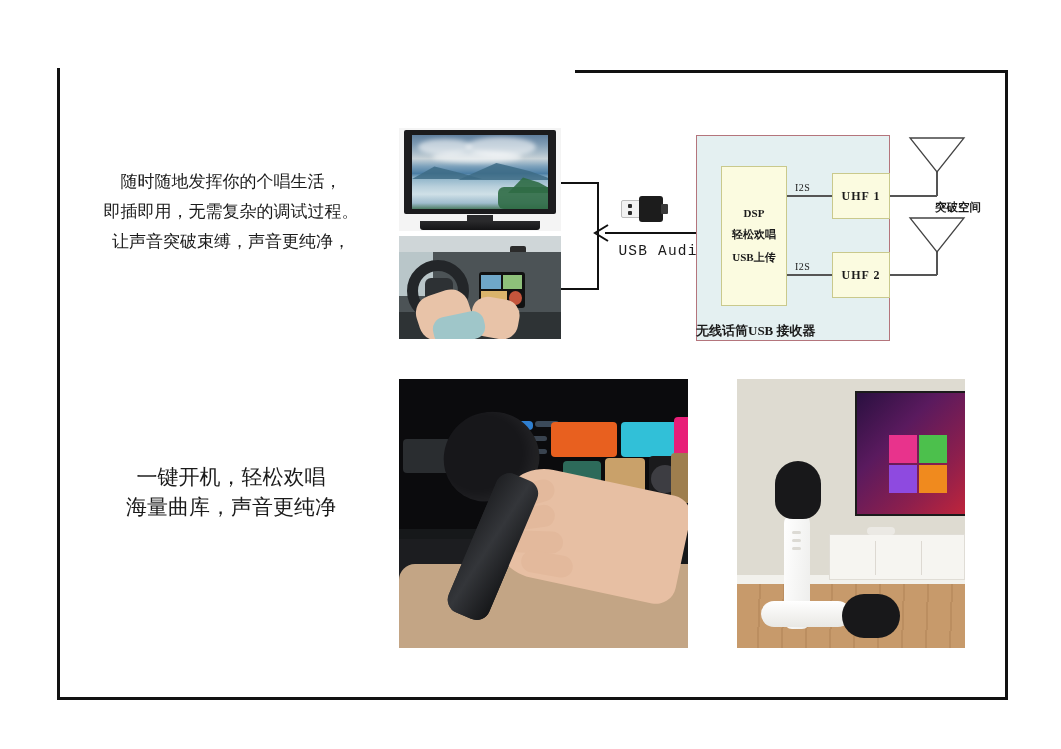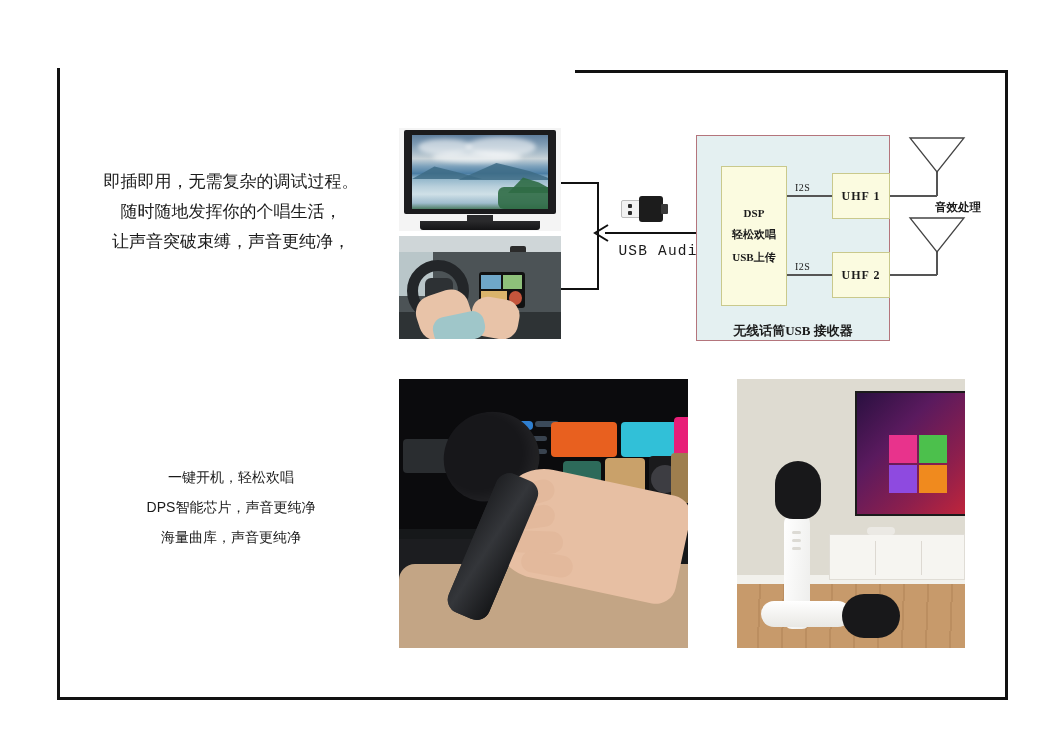--- a/index.html
+++ b/index.html
@@ -25,21 +25,21 @@
     font-family:"Liberation Sans","DejaVu Sans",sans-serif;
   }
 
   
   .copy {
     position:absolute; text-align:center; color:#1a1a1a;
     font-size:17px; line-height:30px; white-space:nowrap;
     font-family:"Liberation Sans","DejaVu Sans",sans-serif;
   }
   .copy-top { left:76px; top:167px; width:310px; }
-  .copy-bottom { left:76px; top:462px; width:310px; font-size:14px; line-height:30px;}
+  .copy-bottom { left:76px; top:462px; width:310px; font-size:21px; line-height:30px;}
 
   
   .tv-photo {
     position:absolute; left:399px; top:128px; width:162px; height:103px;
     background:#f4f4f4; overflow:hidden;
   }
   .tv-bezel {
     position:absolute; left:5px; top:2px; right:5px; height:84px;
     background:#1b1b1d; border-radius:2px; padding:3px;
   }
@@ -126,21 +126,21 @@
     font-family:"Liberation Mono","DejaVu Sans Mono",monospace;
     font-size:14.5px; color:#1a1a1a; letter-spacing:1.2px; text-align:center;
   }
 
   
   .recv {
     position:absolute; left:696px; top:135px; width:194px; height:206px;
     background:#e4f0f1; border:1.5px solid #b4757c;
   }
   .recv-label {
-    position:absolute; left:696px; top:322px; width:194px; text-align:center;
+    position:absolute; left:696px; top:322px; width:194px; text-align:left;
     font-size:13px; color:#1a1a1a; font-family:"Liberation Serif","DejaVu Serif",serif; font-weight:bold;
   }
   .blk {
     position:absolute; background:#fbfbe0; border:1.2px solid #c9c98c;
     display:flex; flex-direction:column; align-items:center; justify-content:center;
     font-family:"Liberation Serif","DejaVu Serif",serif; font-weight:bold; color:#1a1a1a;
   }
   .dsp { left:721px; top:166px; width:66px; height:140px; font-size:11px; gap:8px; }
   .dsp span { white-space:nowrap; }
   .uhf1 { left:832px; top:173px; width:58px; height:46px; font-size:12px; letter-spacing:1px; }
@@ -228,28 +228,27 @@
 
 <div id="page">
 
   <div class="frame-left"></div>
   <div class="frame-bottom"></div>
   <div class="frame-right"></div>
   <div class="frame-top"></div>
 
 
   <div class="copy copy-top">
+    <div>随时随地发挥你的个唱生活，</div>
     <div>即插即用，无需复杂的调试过程。</div>
-    <div>随时随地发挥你的个唱生活，</div>
     <div>让声音突破束缚，声音更纯净，</div>
   </div>
 
   <div class="copy copy-bottom">
     <div>一键开机，轻松欢唱</div>
-    <div>DPS智能芯片，声音更纯净</div>
     <div>海量曲库，声音更纯净</div>
   </div>
 
   <div class="tv-photo">
     <div class="tv-bezel">
       <div class="tv-screen">
         <div class="tv-cloud" style="left:6px;top:4px;width:54px;height:16px;"></div>
         <div class="tv-cloud" style="left:54px;top:2px;width:70px;height:20px;"></div>
         <div class="tv-cloud" style="left:20px;top:16px;width:90px;height:12px;"></div>
         <div class="tv-mtn" style="left:0;top:30px;width:70px;height:14px;clip-path:polygon(0 100%,32% 10%,68% 55%,100% 100%);"></div>
@@ -320,21 +319,21 @@
   <svg class="antenna-svg" style="left:908px;top:136px;" width="58" height="38" viewBox="0 0 58 38">
     <polygon points="2,2 56,2 29,36" fill="#ffffff" stroke="#444" stroke-width="1.3"></polygon>
   </svg>
 
   <div class="ln" style="left:890px;top:274px;width:47px;height:1.5px;background:#555;"></div>
   <div class="ln" style="left:936px;top:252px;width:1.5px;height:23px;background:#555;"></div>
   <svg class="antenna-svg" style="left:908px;top:216px;" width="58" height="38" viewBox="0 0 58 38">
     <polygon points="2,2 56,2 29,36" fill="#ffffff" stroke="#444" stroke-width="1.3"></polygon>
   </svg>
 
-  <div class="wireless-label">音效处理</div>
+  <div class="wireless-label">突破空间</div>
 
   <div class="mic-photo">
     <div class="mp-screen"></div>
     <div class="mp-tile" style="left:118px;top:42px;width:16px;height:9px;background:#2f7fd0;"></div>
     <div class="mp-tile" style="left:136px;top:42px;width:24px;height:6px;background:#3b4a5a;"></div>
     <div class="mp-tile" style="left:130px;top:57px;width:18px;height:5px;background:#39434f;"></div>
     <div class="mp-tile" style="left:130px;top:70px;width:18px;height:5px;background:#39434f;"></div>
     <div class="mp-tile" style="left:152px;top:43px;width:66px;height:35px;background:#e8601f;"></div>
     <div class="mp-tile" style="left:222px;top:43px;width:62px;height:35px;background:#31c0d8;"></div>
     <div class="mp-tile" style="left:275px;top:38px;width:24px;height:40px;background:#e81f78;"></div>

